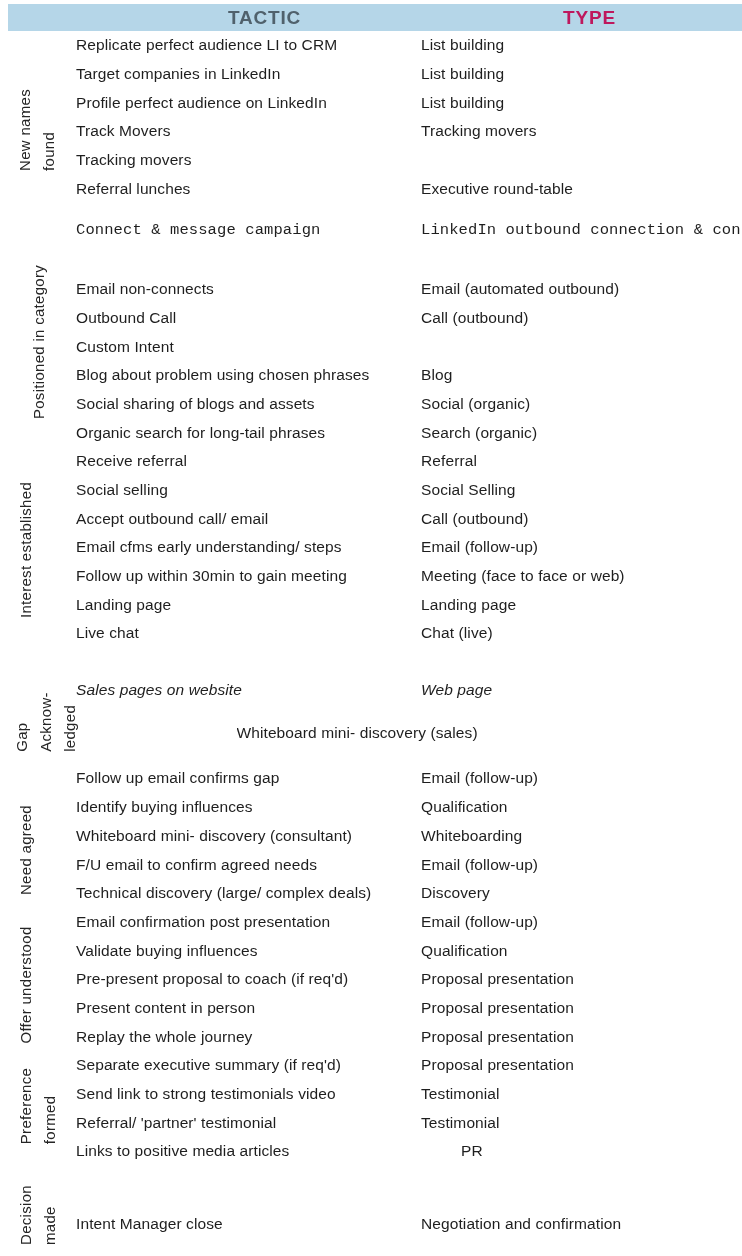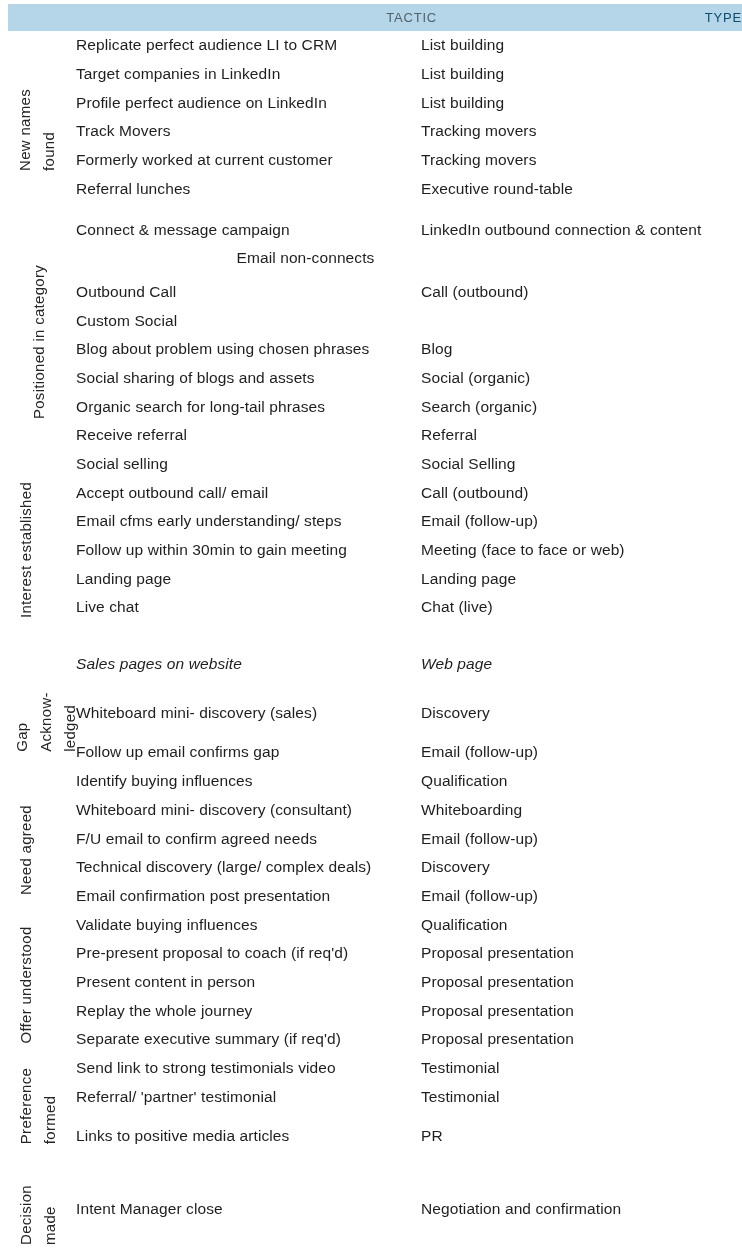--- a/index.html
+++ b/index.html
@@ -5,22 +5,22 @@
   html,body{margin:0;padding:0;}
   body{background:#ffffff;font-family:"Liberation Sans","DejaVu Sans",sans-serif;}
   #page{position:relative;width:742px;height:1256px;background:#ffffff;overflow:hidden;}
 
   
   .header-bar{
     position:absolute;left:8px;right:0;top:4px;height:27px;
     display:flex;align-items:center;
   }
   .header-cell{
-    font-size:13px;font-weight:normal;letter-spacing:0.8px;
-    color:#50616c;text-align:right;
+    font-size:19px;font-weight:bold;letter-spacing:0.8px;
+    color:#50616c;text-align:center;
   }
   .header-cell.tactic{width:429px;padding-left:84px;box-sizing:border-box;}
   .header-cell.type{flex:1;}
 
   
   #rows-flow{position:absolute;left:76px;right:0;top:31px;}
   .t-row{height:28.7px;display:flex;align-items:center;}
   .cell{
     font-size:15.5px;font-weight:500;color:#1e1e1e;letter-spacing:0.1px;
     white-space:nowrap;overflow:hidden;
@@ -39,62 +39,61 @@
     line-height:24px;letter-spacing:0.3px;
   }
 </style>
 </head>
 <body>
 
 <div id="page">
 
   <div class="header-bar" style="background: rgb(181, 214, 232);">
     <div class="header-cell tactic" style="color: rgb(80, 97, 108);">TACTIC</div>
-    <div class="header-cell type" style="color: #0c4a6e;">TYPE</div>
+    <div class="header-cell type" style="color: #be185d;">TYPE</div>
   </div>
 
   <div id="rows-flow">
       <div class="t-row">
         <div class="cell tactic">Replicate perfect audience LI to CRM</div>
         <div class="cell type">List building</div>
       </div>
       <div class="t-row">
         <div class="cell tactic">Target companies in LinkedIn</div>
         <div class="cell type">List building</div>
       </div>
       <div class="t-row">
         <div class="cell tactic">Profile perfect audience on LinkedIn</div>
         <div class="cell type">List building</div>
       </div>
       <div class="t-row">
         <div class="cell tactic">Track Movers</div>
         <div class="cell type">Tracking movers</div>
       </div>
       <div class="t-row">
-        <div class="cell tactic">Formerly worked at current customer</div>
         <div class="cell type">Tracking movers</div>
       </div>
       <div class="t-row">
         <div class="cell tactic">Referral lunches</div>
         <div class="cell type">Executive round-table</div>
       </div>
-      <div class="t-row" style="margin-top: 13px;">
+      <div class="t-row" style="margin-top: 13px; font-family: Liberation Mono, monospace;">
         <div class="cell tactic">Connect &amp; message campaign</div>
         <div class="cell type">LinkedIn outbound connection &amp; content</div>
       </div>
-      <div class="t-row" style="margin-top: 4px; flex-direction: column;">
+      <div class="t-row" style="margin-top: 30px;">
         <div class="cell tactic">Email non-connects</div>
         <div class="cell type">Email (automated outbound)</div>
       </div>
       <div class="t-row">
         <div class="cell tactic">Outbound Call</div>
         <div class="cell type">Call (outbound)</div>
       </div>
       <div class="t-row">
-        <div class="cell tactic">Custom Social</div>
+        <div class="cell tactic">Custom Intent</div>
       </div>
       <div class="t-row">
         <div class="cell tactic">Blog about problem using chosen phrases</div>
         <div class="cell type">Blog</div>
       </div>
       <div class="t-row">
         <div class="cell tactic">Social sharing of blogs and assets</div>
         <div class="cell type">Social (organic)</div>
       </div>
       <div class="t-row">
@@ -126,21 +125,21 @@
         <div class="cell type">Landing page</div>
       </div>
       <div class="t-row">
         <div class="cell tactic">Live chat</div>
         <div class="cell type">Chat (live)</div>
       </div>
       <div class="t-row" style="margin-top: 28px; font-style: italic;">
         <div class="cell tactic">Sales pages on website</div>
         <div class="cell type">Web page</div>
       </div>
-      <div class="t-row" style="margin-top: 20px;">
+      <div class="t-row" style="margin-top: 20px; flex-direction: column;">
         <div class="cell tactic">Whiteboard mini- discovery (sales)</div>
         <div class="cell type">Discovery</div>
       </div>
       <div class="t-row" style="margin-top: 11px; align-items: center;">
         <div class="cell tactic">Follow up email confirms gap</div>
         <div class="cell type">Email (follow-up)</div>
       </div>
       <div class="t-row">
         <div class="cell tactic">Identify buying influences</div>
         <div class="cell type">Qualification</div>
@@ -182,21 +181,21 @@
         <div class="cell type">Proposal presentation</div>
       </div>
       <div class="t-row">
         <div class="cell tactic">Send link to strong testimonials video</div>
         <div class="cell type">Testimonial</div>
       </div>
       <div class="t-row">
         <div class="cell tactic">Referral/ 'partner' testimonial</div>
         <div class="cell type">Testimonial</div>
       </div>
-      <div class="t-row" style="margin-top: 11px;">
+      <div class="t-row" style=" gap: 40px;">
         <div class="cell tactic">Links to positive media articles</div>
         <div class="cell type">PR</div>
       </div>
       <div class="t-row" style="margin-top: 44px;">
         <div class="cell tactic">Intent Manager close</div>
         <div class="cell type">Negotiation and confirmation</div>
       </div>
     </div>
 
   <div id="labels-layer">

